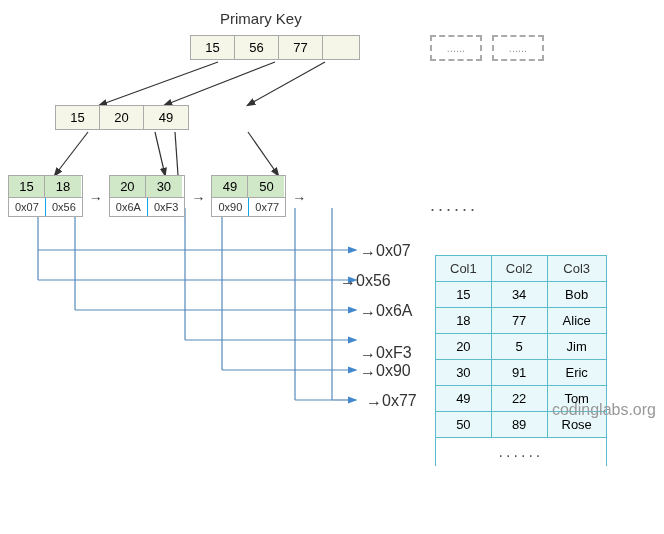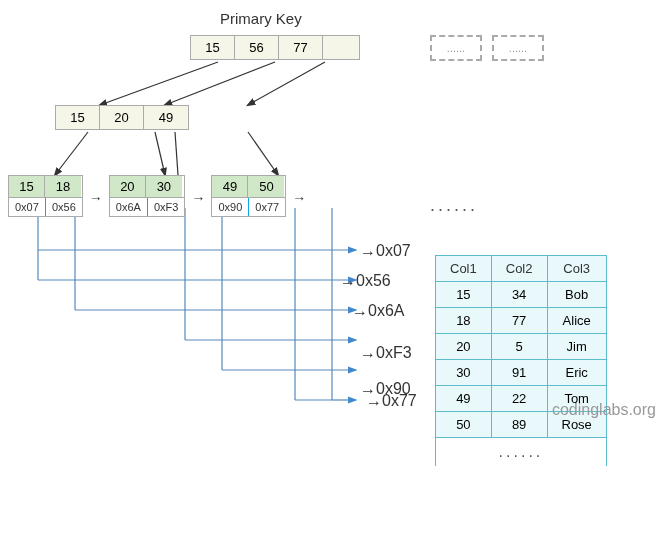--- a/index.html
+++ b/index.html
@@ -345,23 +345,23 @@
       </div>
     </div>
 
     <span class="arrow-right">→</span>
   </div>
 
   <div class="dots-middle">......</div>
 
   <div class="addr-label" style="top:242px; left:360px;">→0x07</div>
   <div class="addr-label" style="top:272px; left:340px;text-align:center;">→0x56</div>
-  <div class="addr-label" style="top:302px; left:352px;">→0x6A</div>
+  <div class="addr-label" style="top:302px; left:360px;">→0x6A</div>
   <div class="addr-label" style="top:344px; left:360px;">→0xF3</div>
-  <div class="addr-label" style="top:380px; left:360px;text-align:right;">→0x90</div>
+  <div class="addr-label" style="top:362px; left:360px;text-align:right;">→0x90</div>
   <div class="addr-label" style="top:392px; left:366px;">→0x77</div>
 
   <table class="data-table">
     <thead>
       <tr>
         <th>Col1</th>
         <th>Col2</th>
         <th>Col3</th>
       </tr>
     </thead>

